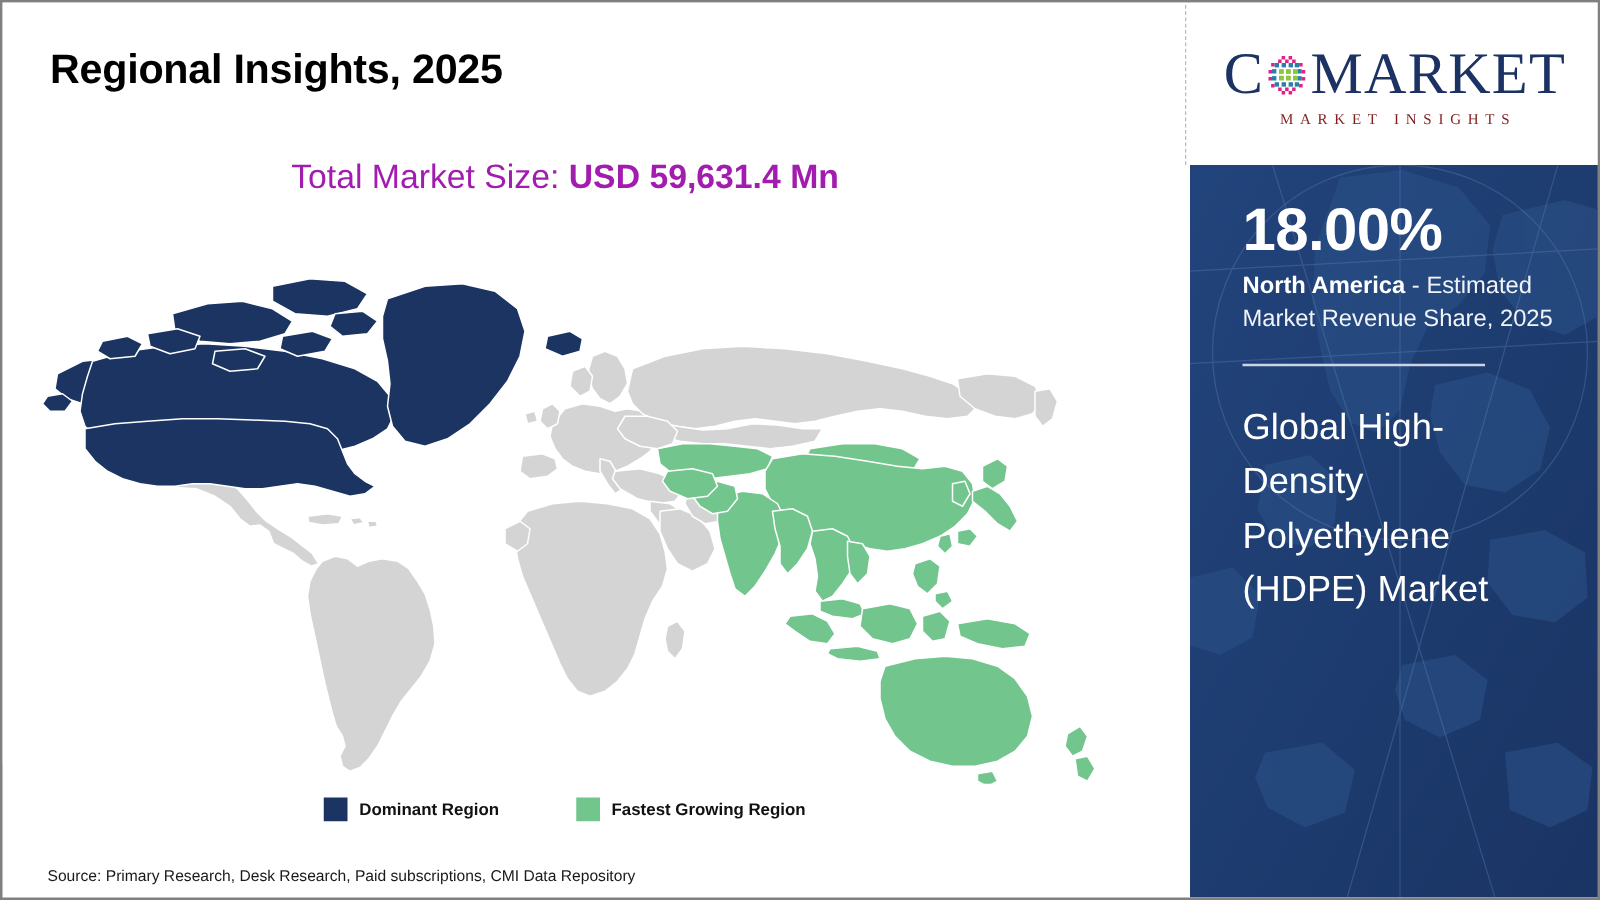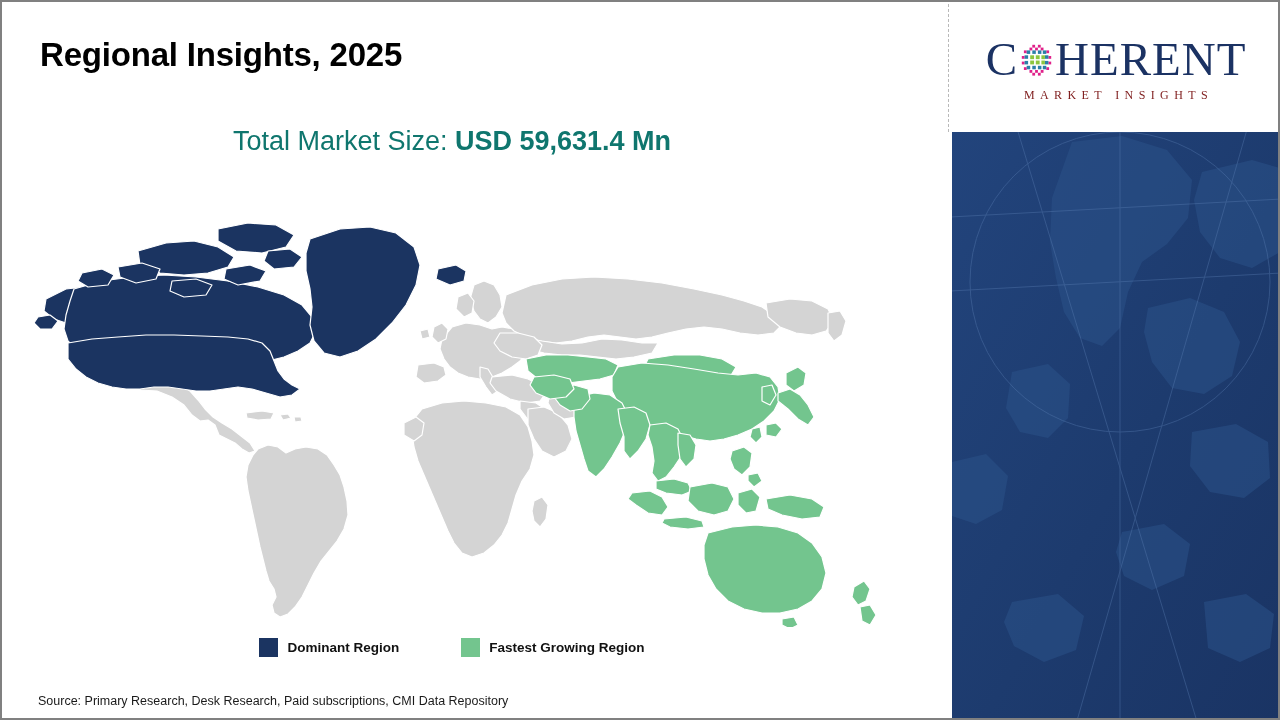--- a/index.html
+++ b/index.html
@@ -21,21 +21,21 @@
     position:absolute;left:0;top:0;width:948px;height:608px;
     background:#ffffff;
   }
   #page-title{
     position:absolute;left:38px;top:34px;
     font-size:33px;font-weight:bold;color:#000000;
     letter-spacing:-0.2px;white-space:nowrap;
   }
   #market-size-line{
     position:absolute;left:0;top:124px;width:900px;
-    text-align:center;font-size:27px;color:#0f766e;white-space:nowrap;
+    text-align:center;font-size:27px;color:#a21caf;white-space:nowrap;
   }
   #market-size-line .ms-label{font-weight:normal;}
   #market-size-line .ms-value{font-weight:bold;}
 
   
   #map-wrap{
     position:absolute;left:20px;top:175px;width:900px;height:450px;
   }
   #world-map{display:block;width:100%;height:100%;}
 
@@ -361,21 +361,21 @@
           <g fill="#8cc63f">
             <rect x="32" y="38" width="11" height="11"></rect>
               <rect x="48" y="38" width="11" height="11"></rect>
             <rect x="64" y="38" width="10" height="11"></rect>
             <rect x="32" y="53" width="11" height="11"></rect>
               <rect x="48" y="53" width="11" height="11"></rect>
             <rect x="64" y="53" width="10" height="11"></rect>
           </g>
         </g>
       </svg>
-      <span class="logo-letter">HERENT</span>
+      <span class="logo-letter">MARKET</span>
     </div>
     <div id="logo-sub">MARKET INSIGHTS</div>
   </div>
 
   <div id="blue-panel">
     <svg id="blue-bg" viewBox="0 0 328 586" preserveAspectRatio="xMidYMid slice">
       <defs>
         <linearGradient id="pg" x1="0" y1="0" x2="1" y2="1">
           <stop offset="0%" stop-color="#22447c"></stop>
           <stop offset="55%" stop-color="#1d3b6e"></stop>
@@ -399,15 +399,23 @@
       <g stroke="#5b7fb4" stroke-width="1" fill="none" opacity="0.38">
         <path d="M-20,160 L348,140"></path>
         <path d="M-20,86 L348,66"></path>
         <path d="M168,-20 L168,606"></path>
         <path d="M60,-20 L250,606"></path>
         <path d="M300,-20 L120,606"></path>
         <ellipse cx="168" cy="150" rx="150" ry="150"></ellipse>
       </g>
     </svg>
 
+    <div id="blue-content">
+      <div id="stat-value">18.00%</div>
+      <div id="stat-caption">
+        <span class="stat-region">North America</span><span> - Estimated Market Revenue Share, 2025</span>
+      </div>
+      <div id="stat-divider"></div>
+      <div id="market-name">Global High-Density Polyethylene (HDPE) Market</div>
+    </div>
   </div>
 
 </div>
 
 </body></html>

